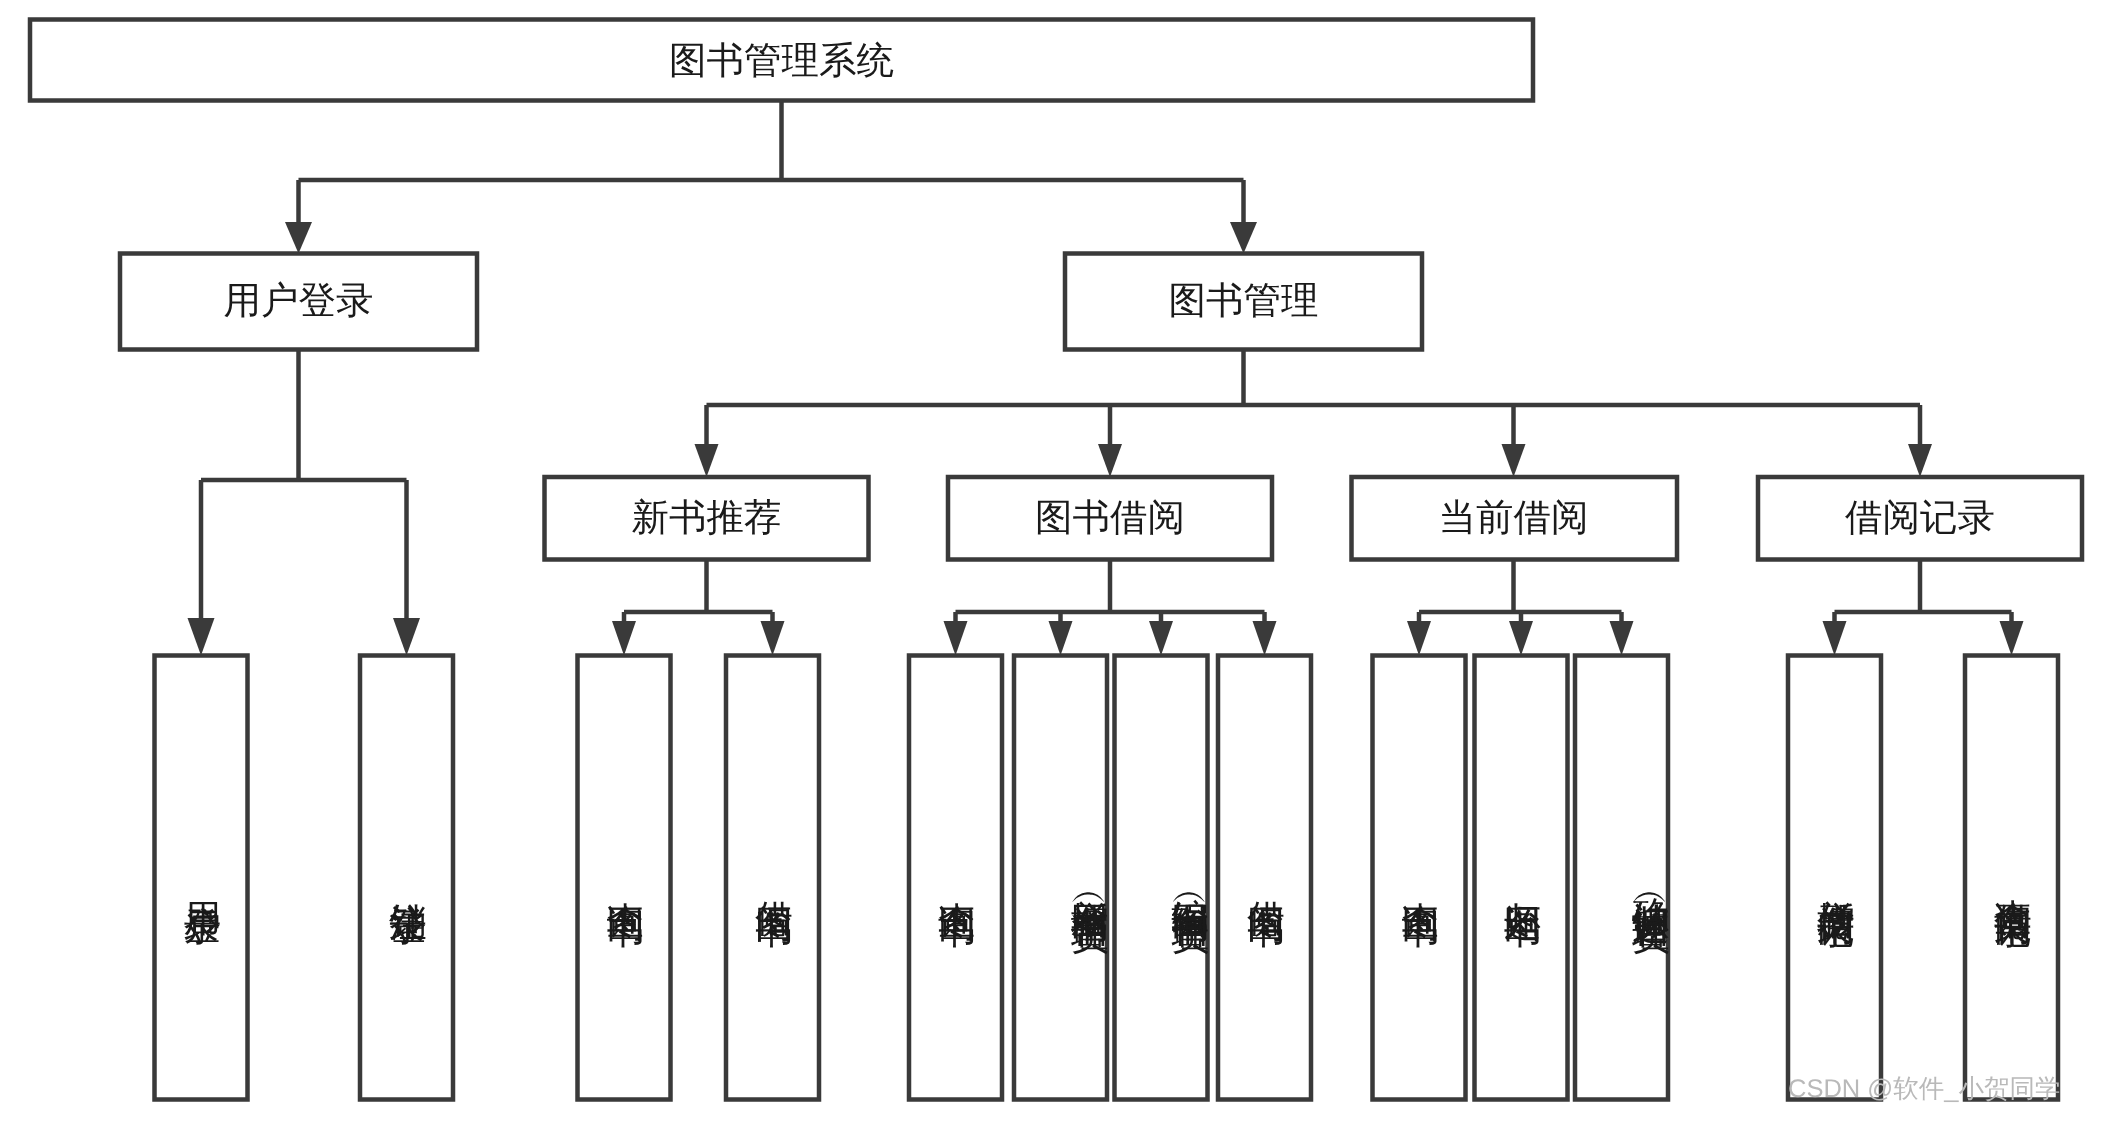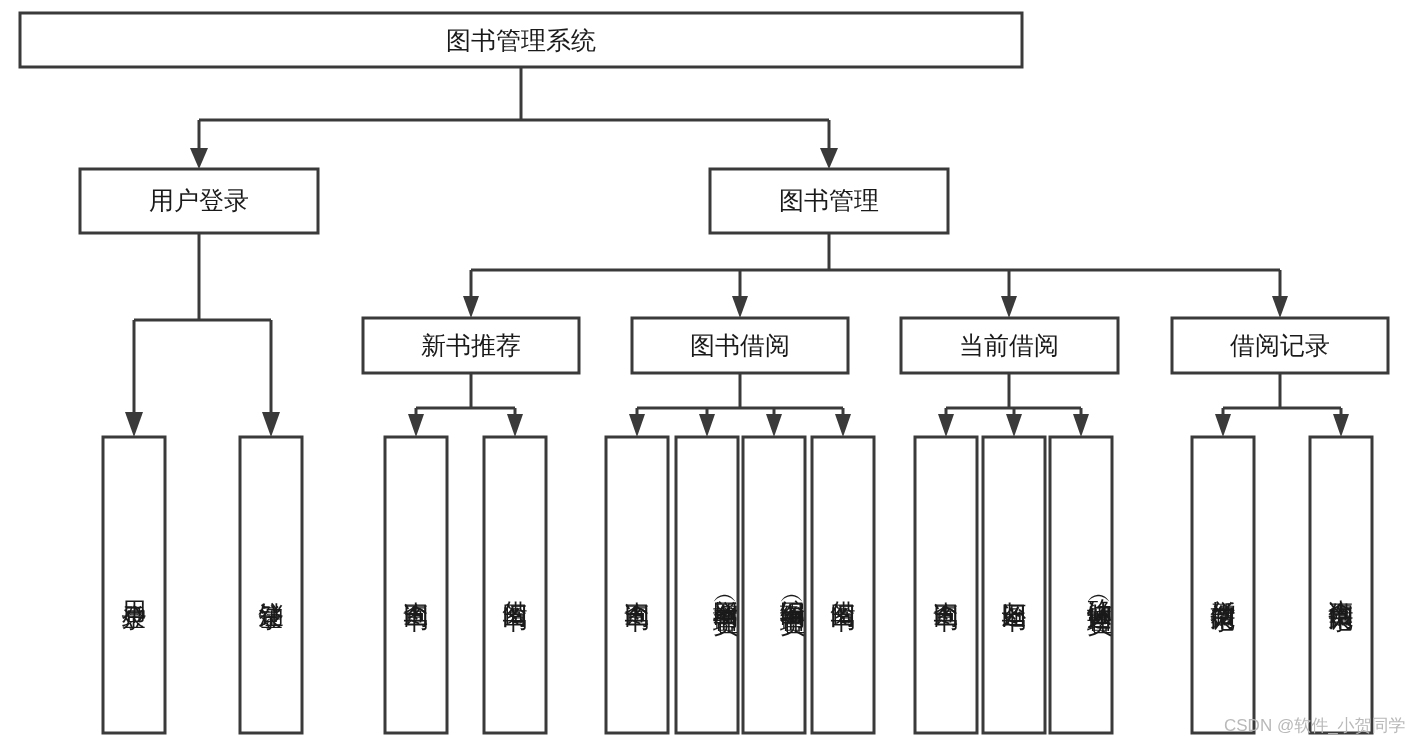--- a/index.html
+++ b/index.html
@@ -186,15 +186,15 @@
   <div class="node-label-v" style="left:606px;top:437px;width:62px;height:296px;display:flex;align-items:center;justify-content:center;">查询图书</div>
   <div class="node-label-v" style="left:676px;top:443px;width:62px;height:290px;display:flex;align-items:flex-start;justify-content:center;">新增图书（管理员）</div>
   <div class="node-label-v" style="left:743px;top:443px;width:62px;height:290px;display:flex;align-items:flex-start;justify-content:center;">编辑图书（管理员）</div>
   <div class="node-label-v" style="left:812px;top:437px;width:62px;height:296px;display:flex;align-items:center;justify-content:center;">借阅图书</div>
   <div class="node-label-v" style="left:915px;top:437px;width:62px;height:296px;display:flex;align-items:center;justify-content:center;">查询图书</div>
   <div class="node-label-v" style="left:983px;top:437px;width:62px;height:296px;display:flex;align-items:center;justify-content:center;">归还图书</div>
   <div class="node-label-v" style="left:1050px;top:443px;width:62px;height:290px;display:flex;align-items:flex-start;justify-content:center;">确认归还（管理员）</div>
   <div class="node-label-v" style="left:1192px;top:437px;width:62px;height:296px;display:flex;align-items:center;justify-content:center;">新增借阅记录</div>
   <div class="node-label-v" style="left:1310px;top:437px;width:62px;height:296px;display:flex;align-items:center;justify-content:center;">查询借阅记录</div>
 
-  <div class="watermark" style="left:1192px;top:714px;padding-left:32px;">CSDN @软件_小贺同学</div>
+  <div class="watermark" style="left:1192px;top:714px;">CSDN @软件_小贺同学</div>
 
 </div>
 
 </body></html>

